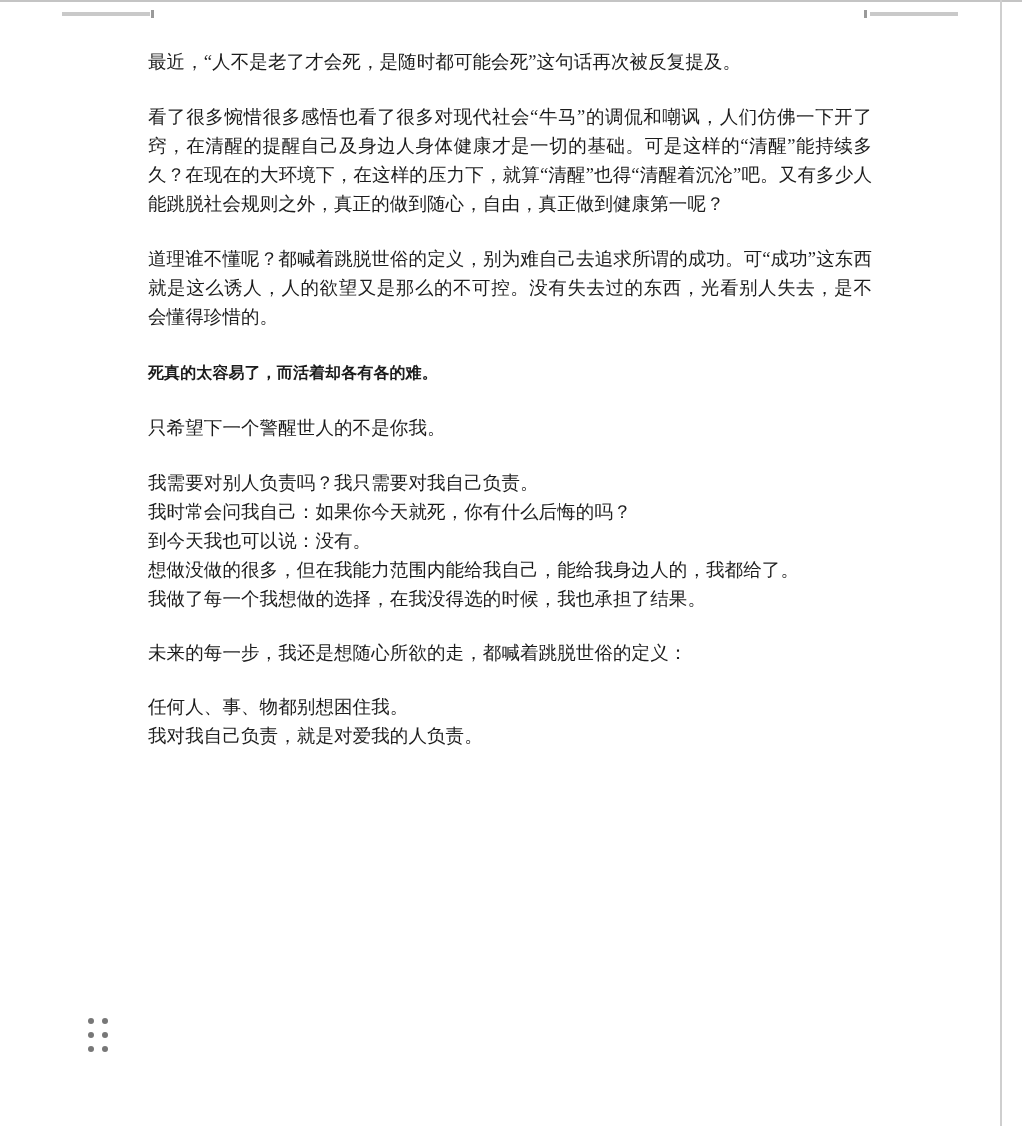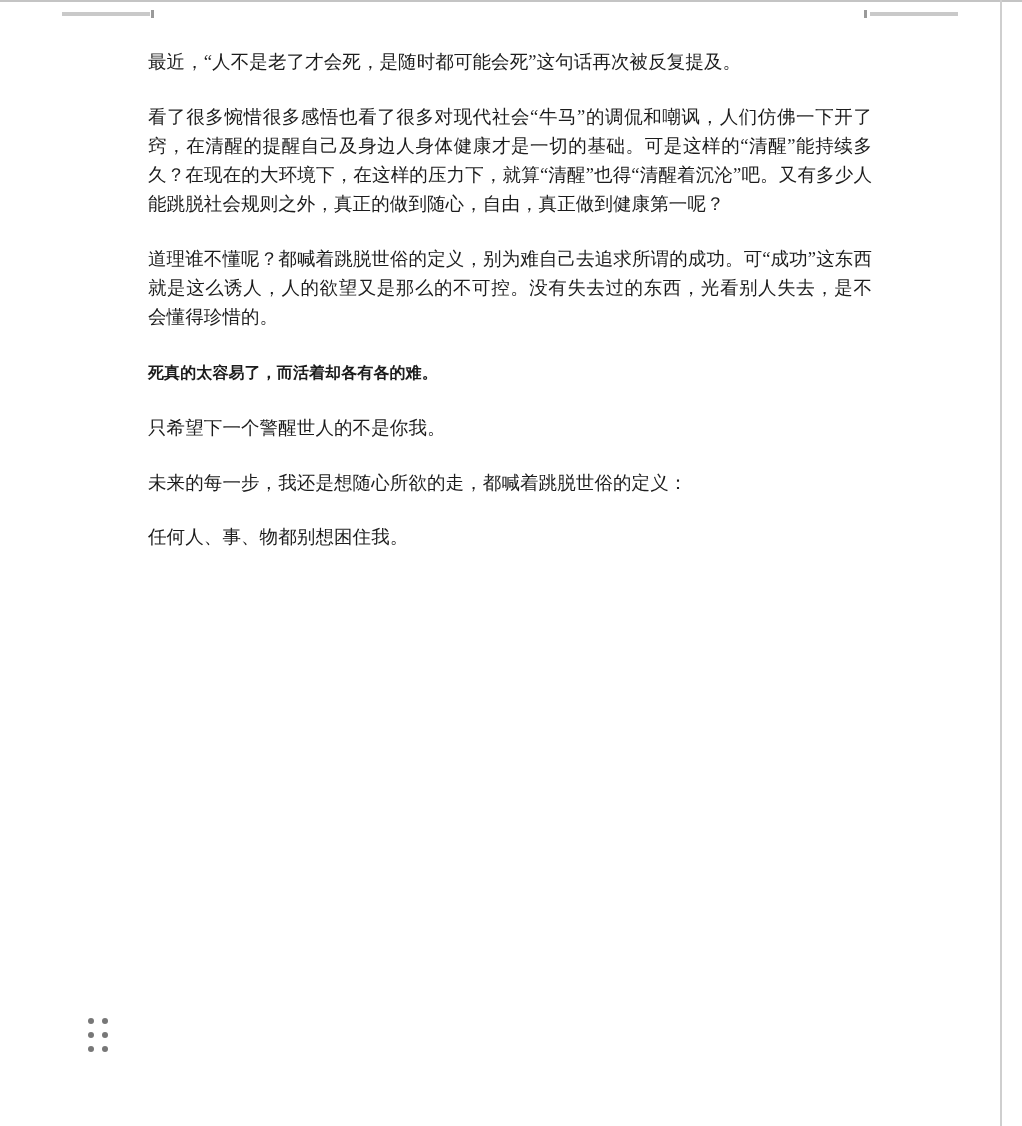--- a/index.html
+++ b/index.html
@@ -161,23 +161,31 @@
 
     <p class="para bold">
       <span class="line">死真的太容易了，而活着却各有各的难。</span>
     </p>
 
     <p class="para">
       <span class="line">只希望下一个警醒世人的不是你我。</span>
     </p>
 
 
+    <p class="para tight">
+      <span class="line">我需要对别人负责吗？我只需要对我自己负责。</span>
+      <span class="line">我时常会问我自己：如果你今天就死，你有什么后悔的吗？</span>
+      <span class="line">到今天我也可以说：没有。</span>
+      <span class="line">想做没做的很多，但在我能力范围内能给我自己，能给我身边人的，我都给了。</span>
+      <span class="line">我做了每一个我想做的选择，在我没得选的时候，我也承担了结果。</span>
+    </p>
 
     <p class="para tight">
       <span class="line">未来的每一步，我还是想随心所欲的走，都喊着跳脱世俗的定义：</span>
     </p>
 
     <p class="para">
       <span class="line">任何人、事、物都别想困住我。</span>
+      <span class="line">我对我自己负责，就是对爱我的人负责。</span>
     </p>
 
   </div>
 </div>
 
 </body></html>

